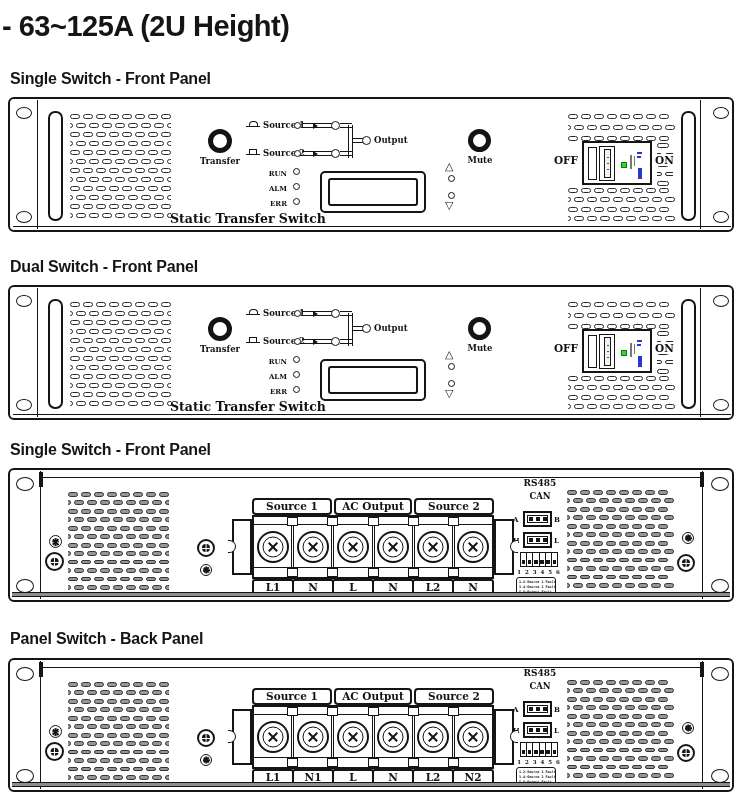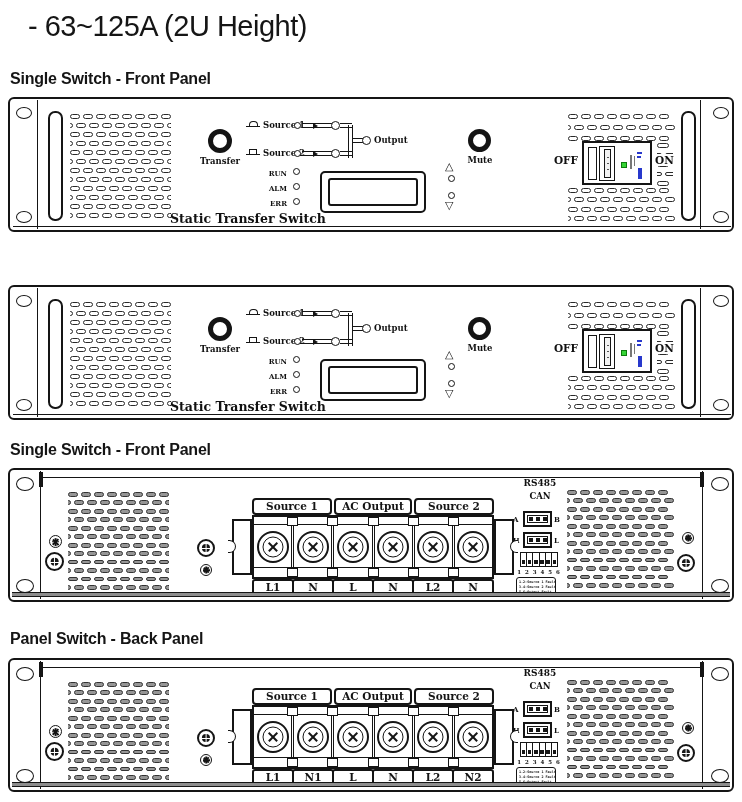--- a/index.html
+++ b/index.html
@@ -2,21 +2,21 @@
 <html><head>
 <meta charset="utf-8">
 <style>
 *{box-sizing:border-box;margin:0;padding:0}
 body{font-family:"Liberation Sans",sans-serif;background:#fff}
 #page{position:relative;width:742px;height:802px;background:#fff;color:#151515;overflow:hidden}
 .abs{position:absolute}
 .t{position:absolute;white-space:nowrap;color:#111}
 .tc{text-align:center}.trr{text-align:right}
 .pf{font-family:"DejaVu Serif",serif;font-weight:bold}
-.title{position:absolute;left:28px;top:10px;font-size:29px;font-weight:normal;letter-spacing:-.5px}
+.title{position:absolute;left:2px;top:10px;font-size:29px;font-weight:bold;letter-spacing:-.5px}
 .sec{position:absolute;left:10px;font-size:16px;font-weight:600;letter-spacing:-.2px}
 .panel{position:absolute;left:8px;width:726px;border:2px solid #151515;border-radius:6px;background:#fff}
 .vline{position:absolute;width:0;border-left:1.6px solid #151515}
 .hline{position:absolute;height:0;border-top:1.5px solid #151515}
 .oval{position:absolute;border:1.6px solid #151515;border-radius:50%;background:#fff}
 .handle{position:absolute;width:15px;height:110px;top:12px;border:2px solid #151515;border-radius:7px;background:#fff}
 .vent{position:absolute;display:flex;flex-direction:column;justify-content:space-between;overflow:hidden}
 .vrow{display:flex;gap:3px}
 .vrow.odd{margin-left:-7px}
 .brick{flex:0 0 auto;width:10px;height:4.6px;border:1.2px solid #2a2a2a;border-radius:2.5px;background:#fff}
@@ -78,20 +78,21 @@
 .hl{position:absolute;left:0;right:0;height:0;border-top:1.4px solid #151515}
 .tri{position:absolute;font-size:11px;line-height:11px;color:#111}
 </style>
 </head>
 <body>
 
 <div id="page">
 
 <div class="title">- 63~125A (2U Height)</div>
 <div class="sec" style="top:70px">Single Switch - Front Panel</div>
+<div class="sec" style="top:258px">Dual Switch - Front Panel</div>
 <div class="sec" style="top:441px">Single Switch - Front Panel</div>
 <div class="sec" style="top:630px">Panel Switch - Back Panel</div>
 
 <div class="panel fpanel" style="top:97px;height:135px">
   <div class="vline" style="left:27px;top:1px;height:129px"></div>
   <div class="vline" style="left:690px;top:1px;height:129px"></div>
   <div class="oval" style="left:6px;top:8px;width:16px;height:12px"></div>
   <div class="oval" style="left:6px;top:112px;width:16px;height:12px"></div>
   <div class="oval" style="left:703px;top:8px;width:16px;height:12px"></div>
   <div class="oval" style="left:703px;top:112px;width:16px;height:12px"></div>

